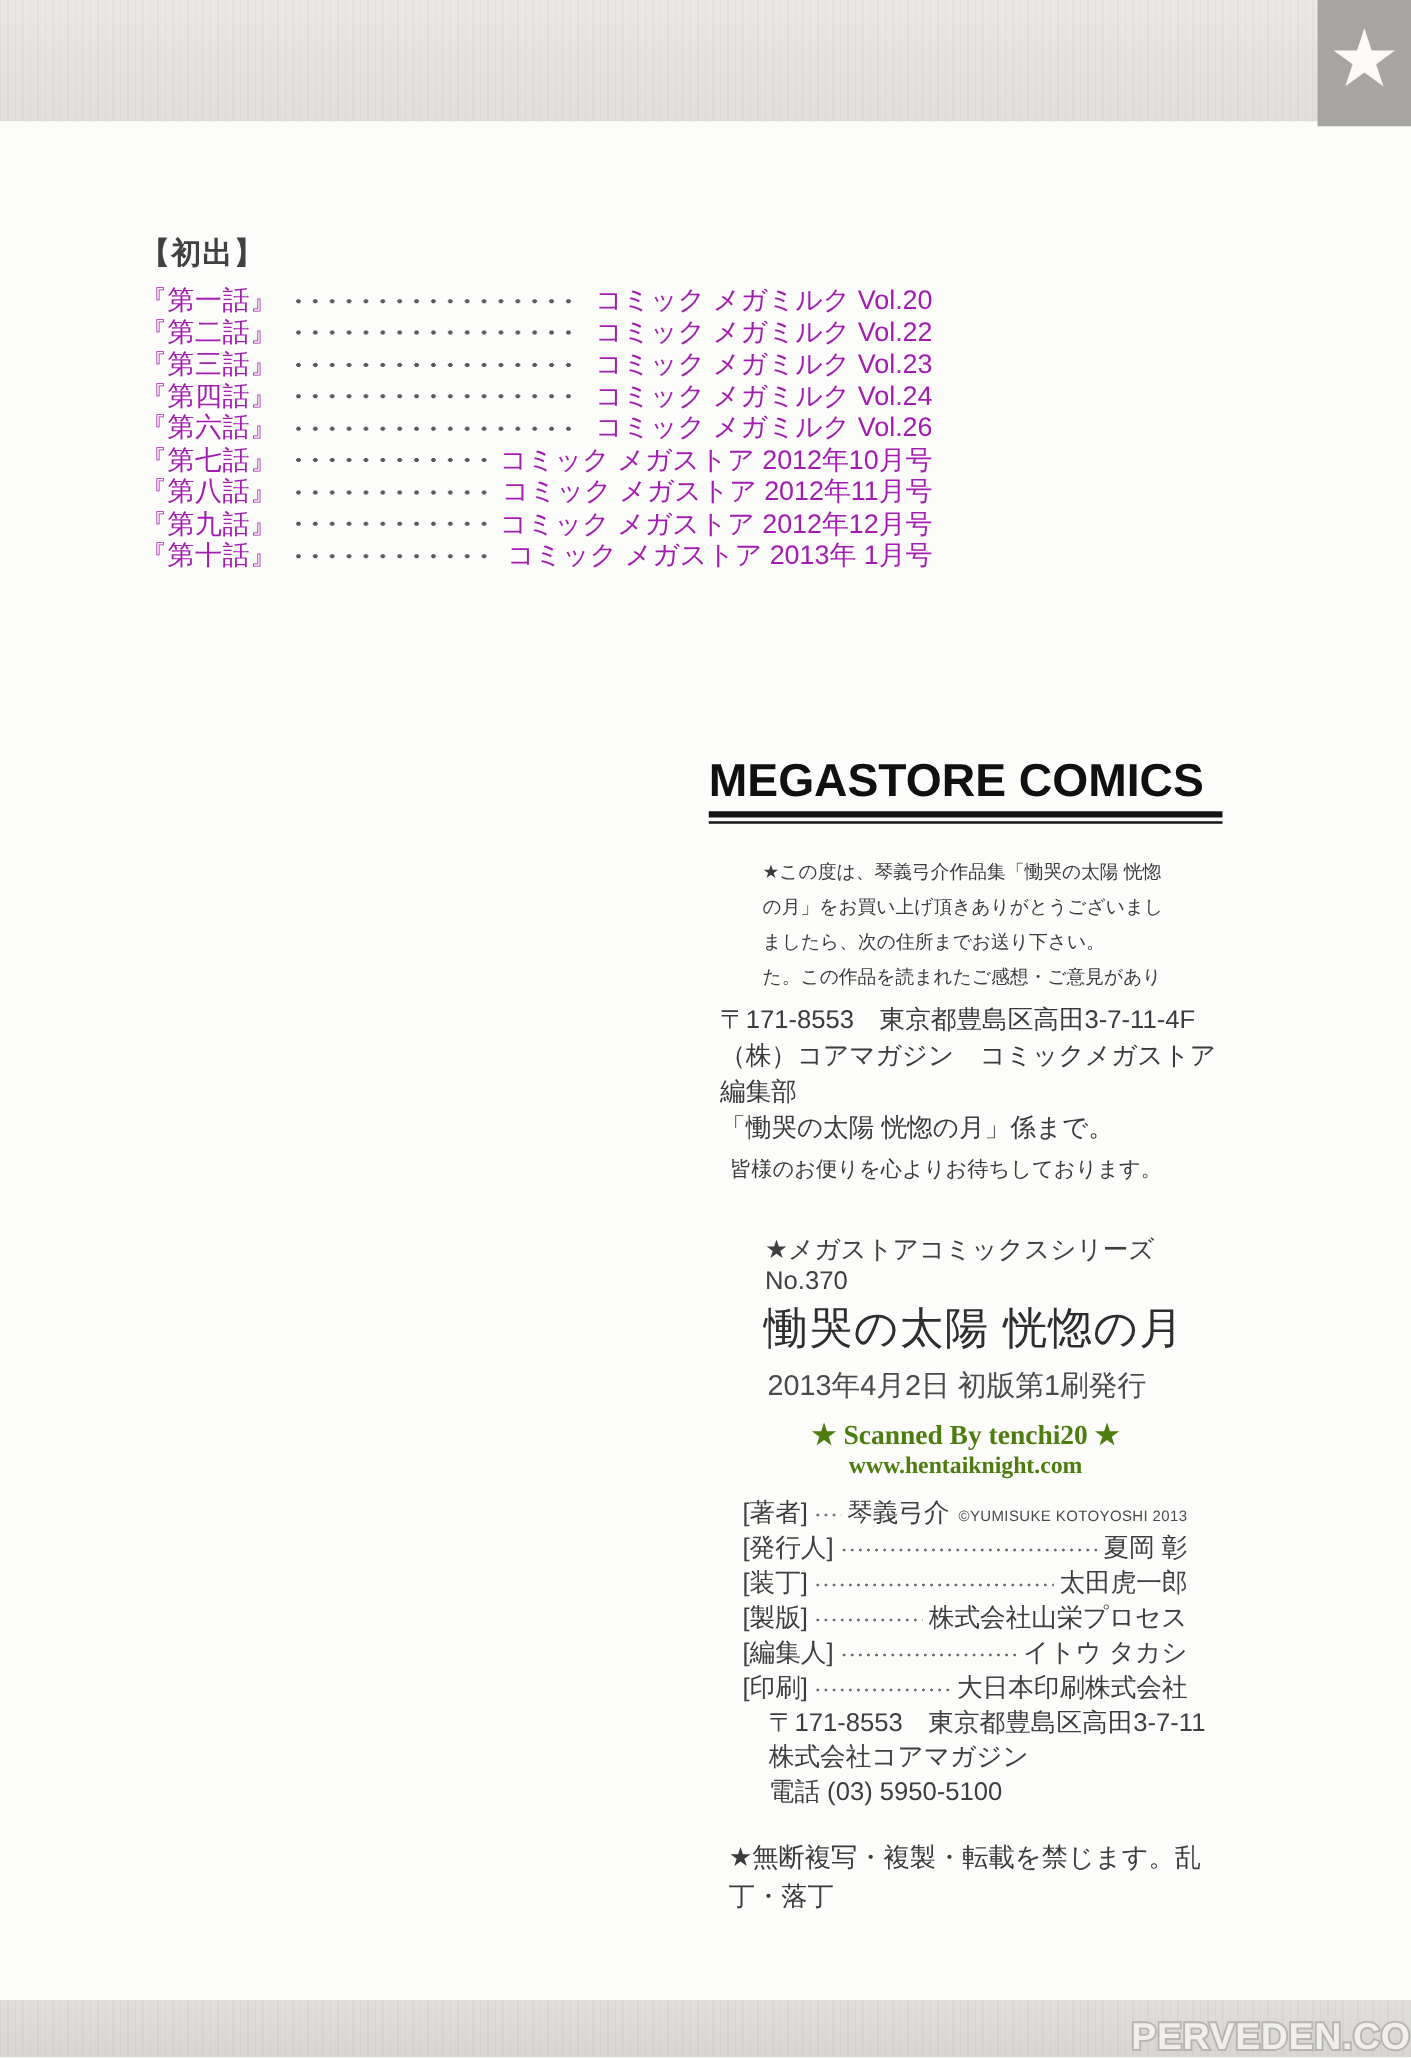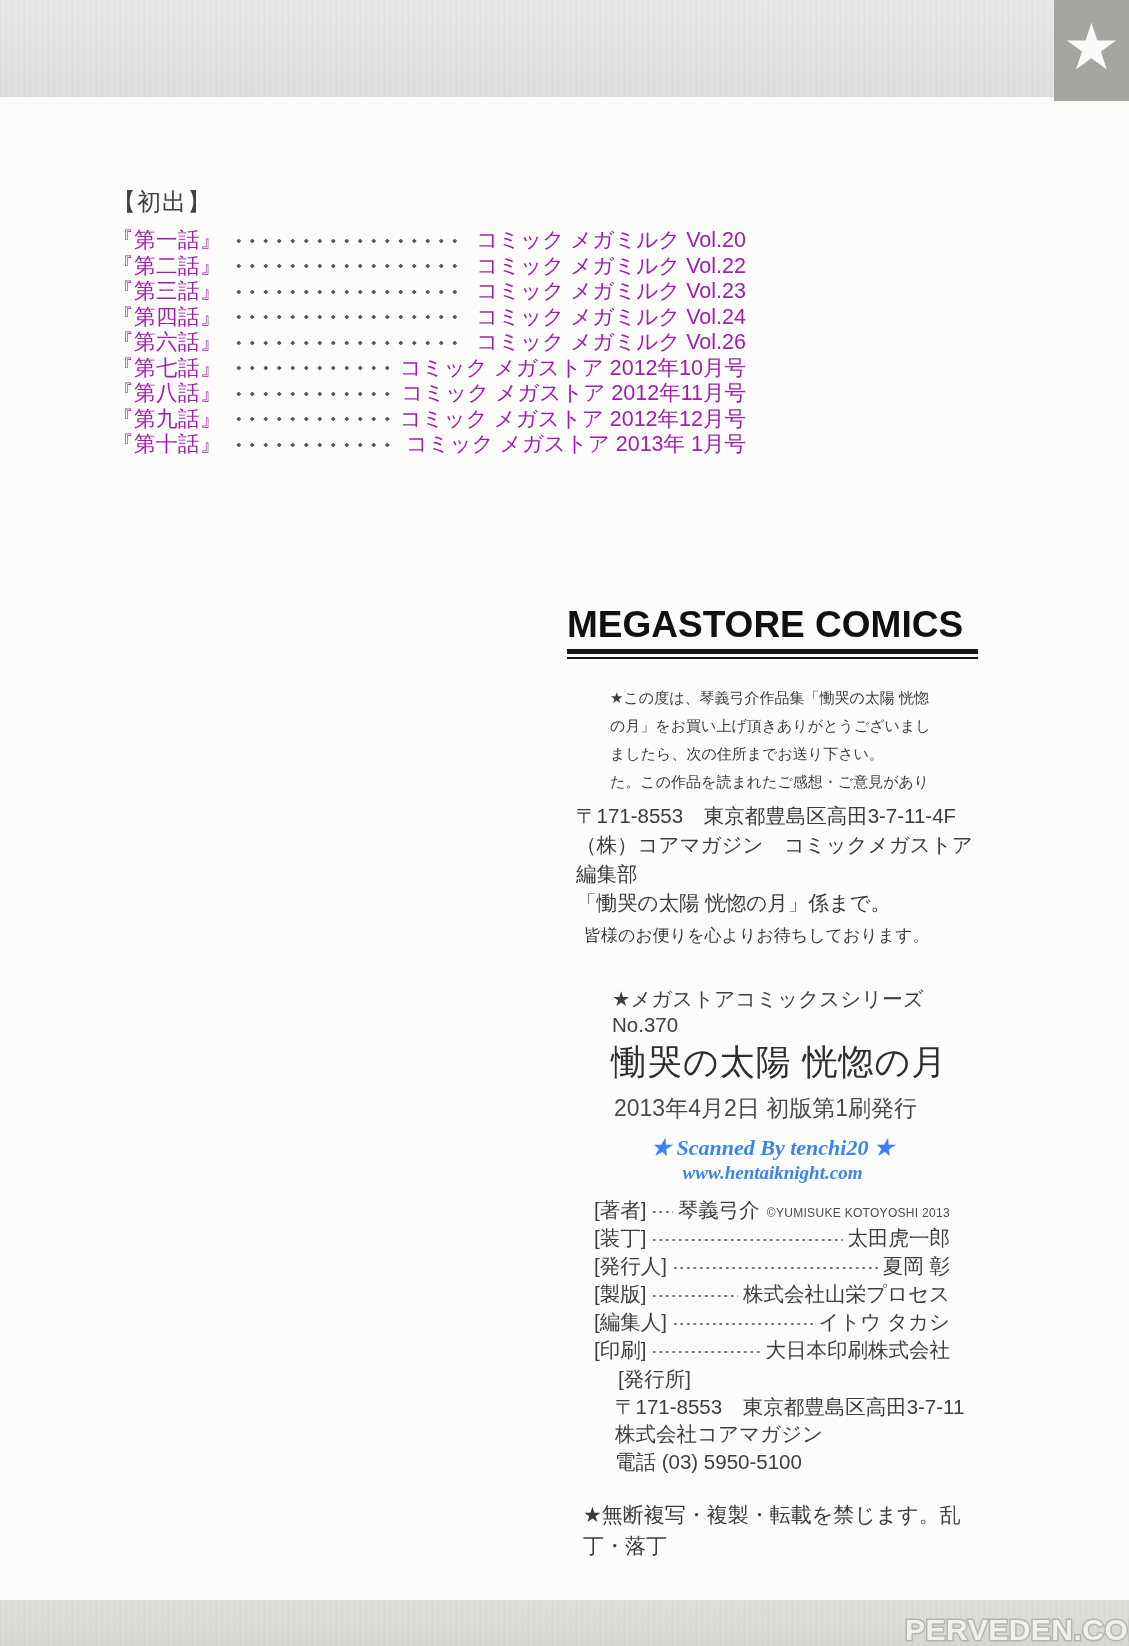--- a/index.html
+++ b/index.html
@@ -17,21 +17,21 @@
       linear-gradient(180deg,#eae8e6 0%,#e5e3e1 55%,#e1dfdd 100%);
   }
   .corner-block {
     position:absolute; left:1054px; top:0; width:75px; height:101px;
     background:#a6a5a2; display:flex; align-items:center; justify-content:center;
   }
   .corner-star { color:#fbfaf8; font-size:64px; line-height:1; margin-top:-8px; }
 
   
   .first-pub { position:absolute; left:112px; top:186px; width:634px; }
-  .fp-header { font-size:24px; color:#414141; margin-bottom:9px; letter-spacing:1px; }
+  .fp-header { font-size:24px; color:#414141; margin-bottom:9px; letter-spacing:1px;font-weight:bold; }
   .fp-row { display:flex; align-items:center; height:25.5px; font-size:21.5px; color:#a21caf; }
   .fp-label { white-space:nowrap; letter-spacing:0.5px; }
   .fp-leader {
     flex:1; align-self:stretch; margin:0 10px;
     background-image:radial-gradient(circle,#5a5a5a 1.6px,rgba(0,0,0,0) 2px);
     background-repeat:repeat-x; background-position:0 56%; background-size:13.5px 8px;
   }
   .fp-value { white-space:nowrap; }
 
   
@@ -42,21 +42,21 @@
 
   .thanks  { margin:25px 0 0 43px; font-size:15px; line-height:28px; color:#3b3b3b; }
   .mailing { margin:5px 0 0 9px;  font-size:20.5px; line-height:29px; color:#3b3b3b; }
   .waiting { margin:7px 0 0 17px; font-size:17px; color:#3b3b3b; }
 
   .series { margin:38px 0 0 45px; font-size:20.5px; color:#3f3f3f; }
   .title  { margin:2px 0 0 44px; font-size:35px; color:#2e2e2e; letter-spacing:1px; }
   .pdate  { margin:7px 0 0 47px; font-size:23px; color:#4a4a4a; }
 
   .scan { margin-top:11px; text-align:center; font-family:"Liberation Serif","DejaVu Serif",serif;
-          font-weight:bold; font-size:22px; color:#3b82f6;font-style:italic; }
+          font-weight:bold; font-size:22px; color:#4d7c0f; }
   .scan-url { font-size:19px; margin-top:1px; }
 
   .credits { margin:12px 0 0 27px; width:356px; }
   .credit-row { display:flex; align-items:baseline; height:28px; font-size:20.5px; color:#3e3e3e; }
   .credit-label { white-space:nowrap; }
   .credit-leader {
     flex:1; align-self:stretch; margin:0 5px;
     background-image:radial-gradient(circle,#6a6a6a 1px,rgba(0,0,0,0) 1.3px);
     background-repeat:repeat-x; background-position:0 62%; background-size:6.5px 6px;
   }
@@ -171,47 +171,46 @@
     </div>
 
     <div class="credits">
       <div class="credit-row">
         <span class="credit-label">[著者]</span>
         <span class="credit-leader"></span>
         <span class="credit-value">琴義弓介</span>
         <span class="credit-note">©YUMISUKE KOTOYOSHI 2013</span>
       </div>
       <div class="credit-row">
+        <span class="credit-label">[発行人]</span>
+        <span class="credit-leader"></span>
+        <span class="credit-value">夏岡 彰</span>
+      </div>
+      <div class="credit-row">
         <span class="credit-label">[装丁]</span>
         <span class="credit-leader"></span>
         <span class="credit-value">太田虎一郎</span>
       </div>
       <div class="credit-row">
-        <span class="credit-label">[発行人]</span>
-        <span class="credit-leader"></span>
-        <span class="credit-value">夏岡 彰</span>
-      </div>
-      <div class="credit-row">
         <span class="credit-label">[製版]</span>
         <span class="credit-leader"></span>
         <span class="credit-value">株式会社山栄プロセス</span>
       </div>
       <div class="credit-row">
         <span class="credit-label">[編集人]</span>
         <span class="credit-leader"></span>
         <span class="credit-value">イトウ タカシ</span>
       </div>
       <div class="credit-row">
         <span class="credit-label">[印刷]</span>
         <span class="credit-leader"></span>
         <span class="credit-value">大日本印刷株式会社</span>
       </div>
     </div>
 
-    <div class="pub-label">[発行所]</div>
     <div class="pub-lines">
       <div>〒171-8553　東京都豊島区高田3-7-11</div>
       <div>株式会社コアマガジン</div>
       <div>電話 (03) 5950-5100</div>
     </div>
 
     <div class="notice">
       <div>★無断複写・複製・転載を禁じます。乱丁・落丁</div>
 
     </div>

